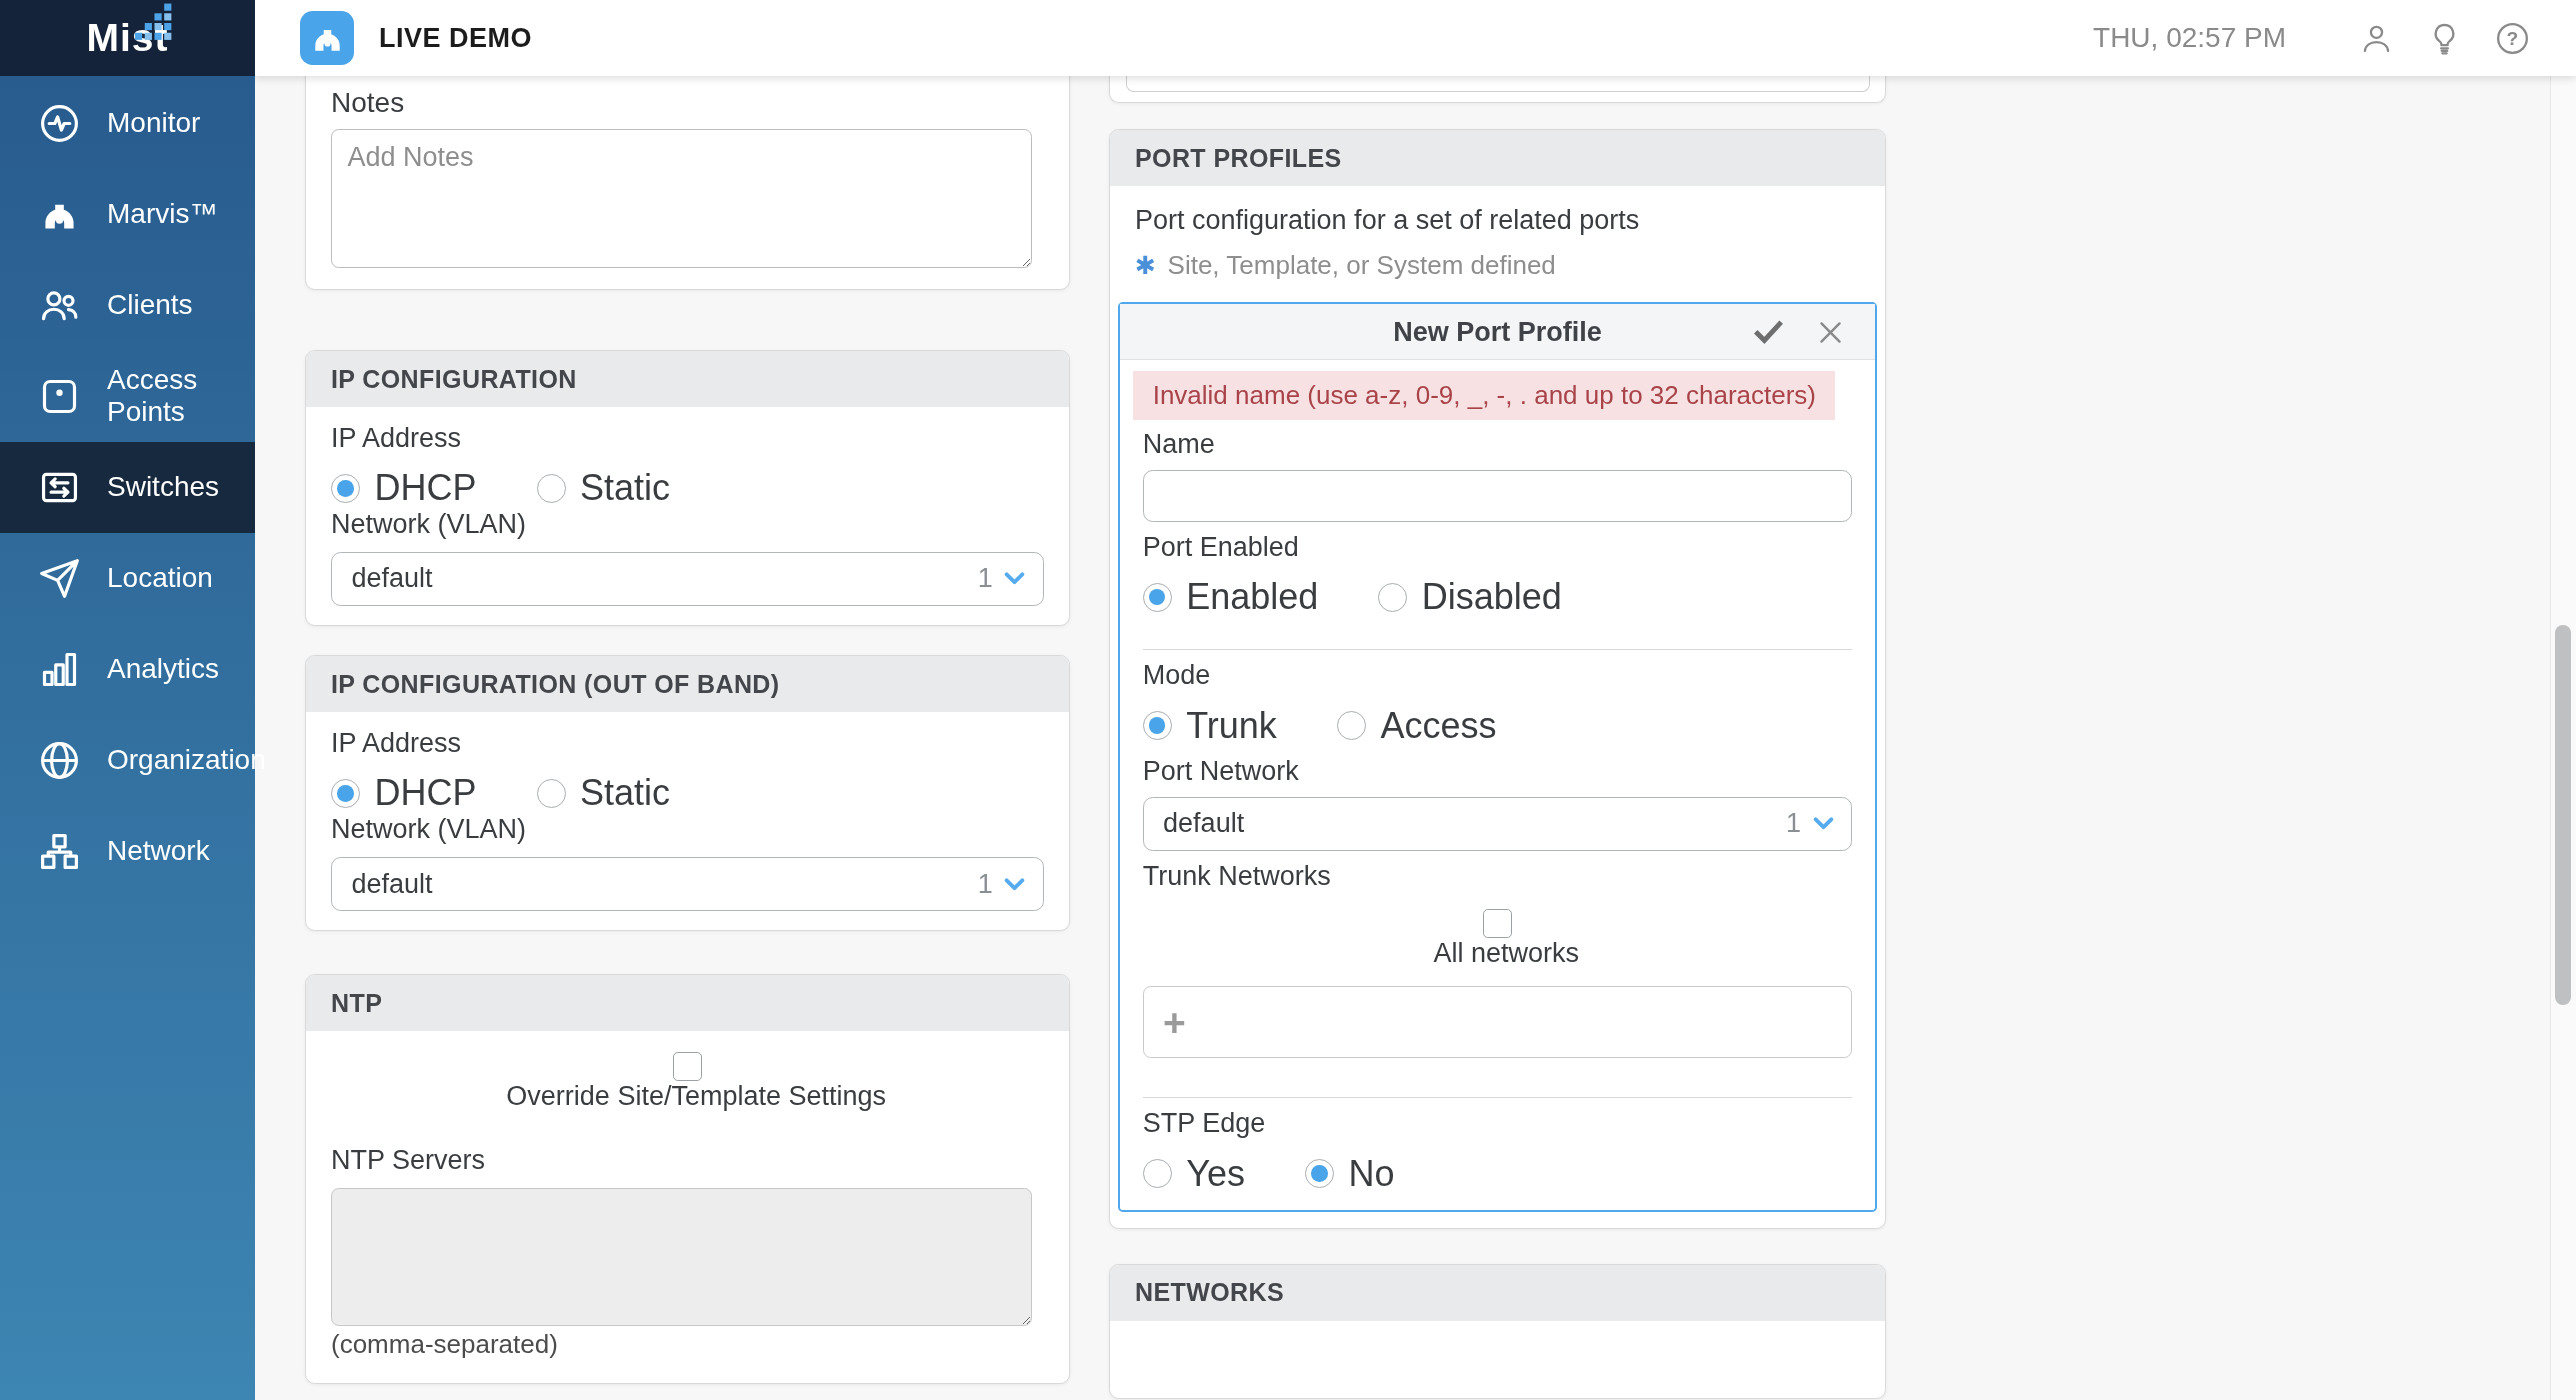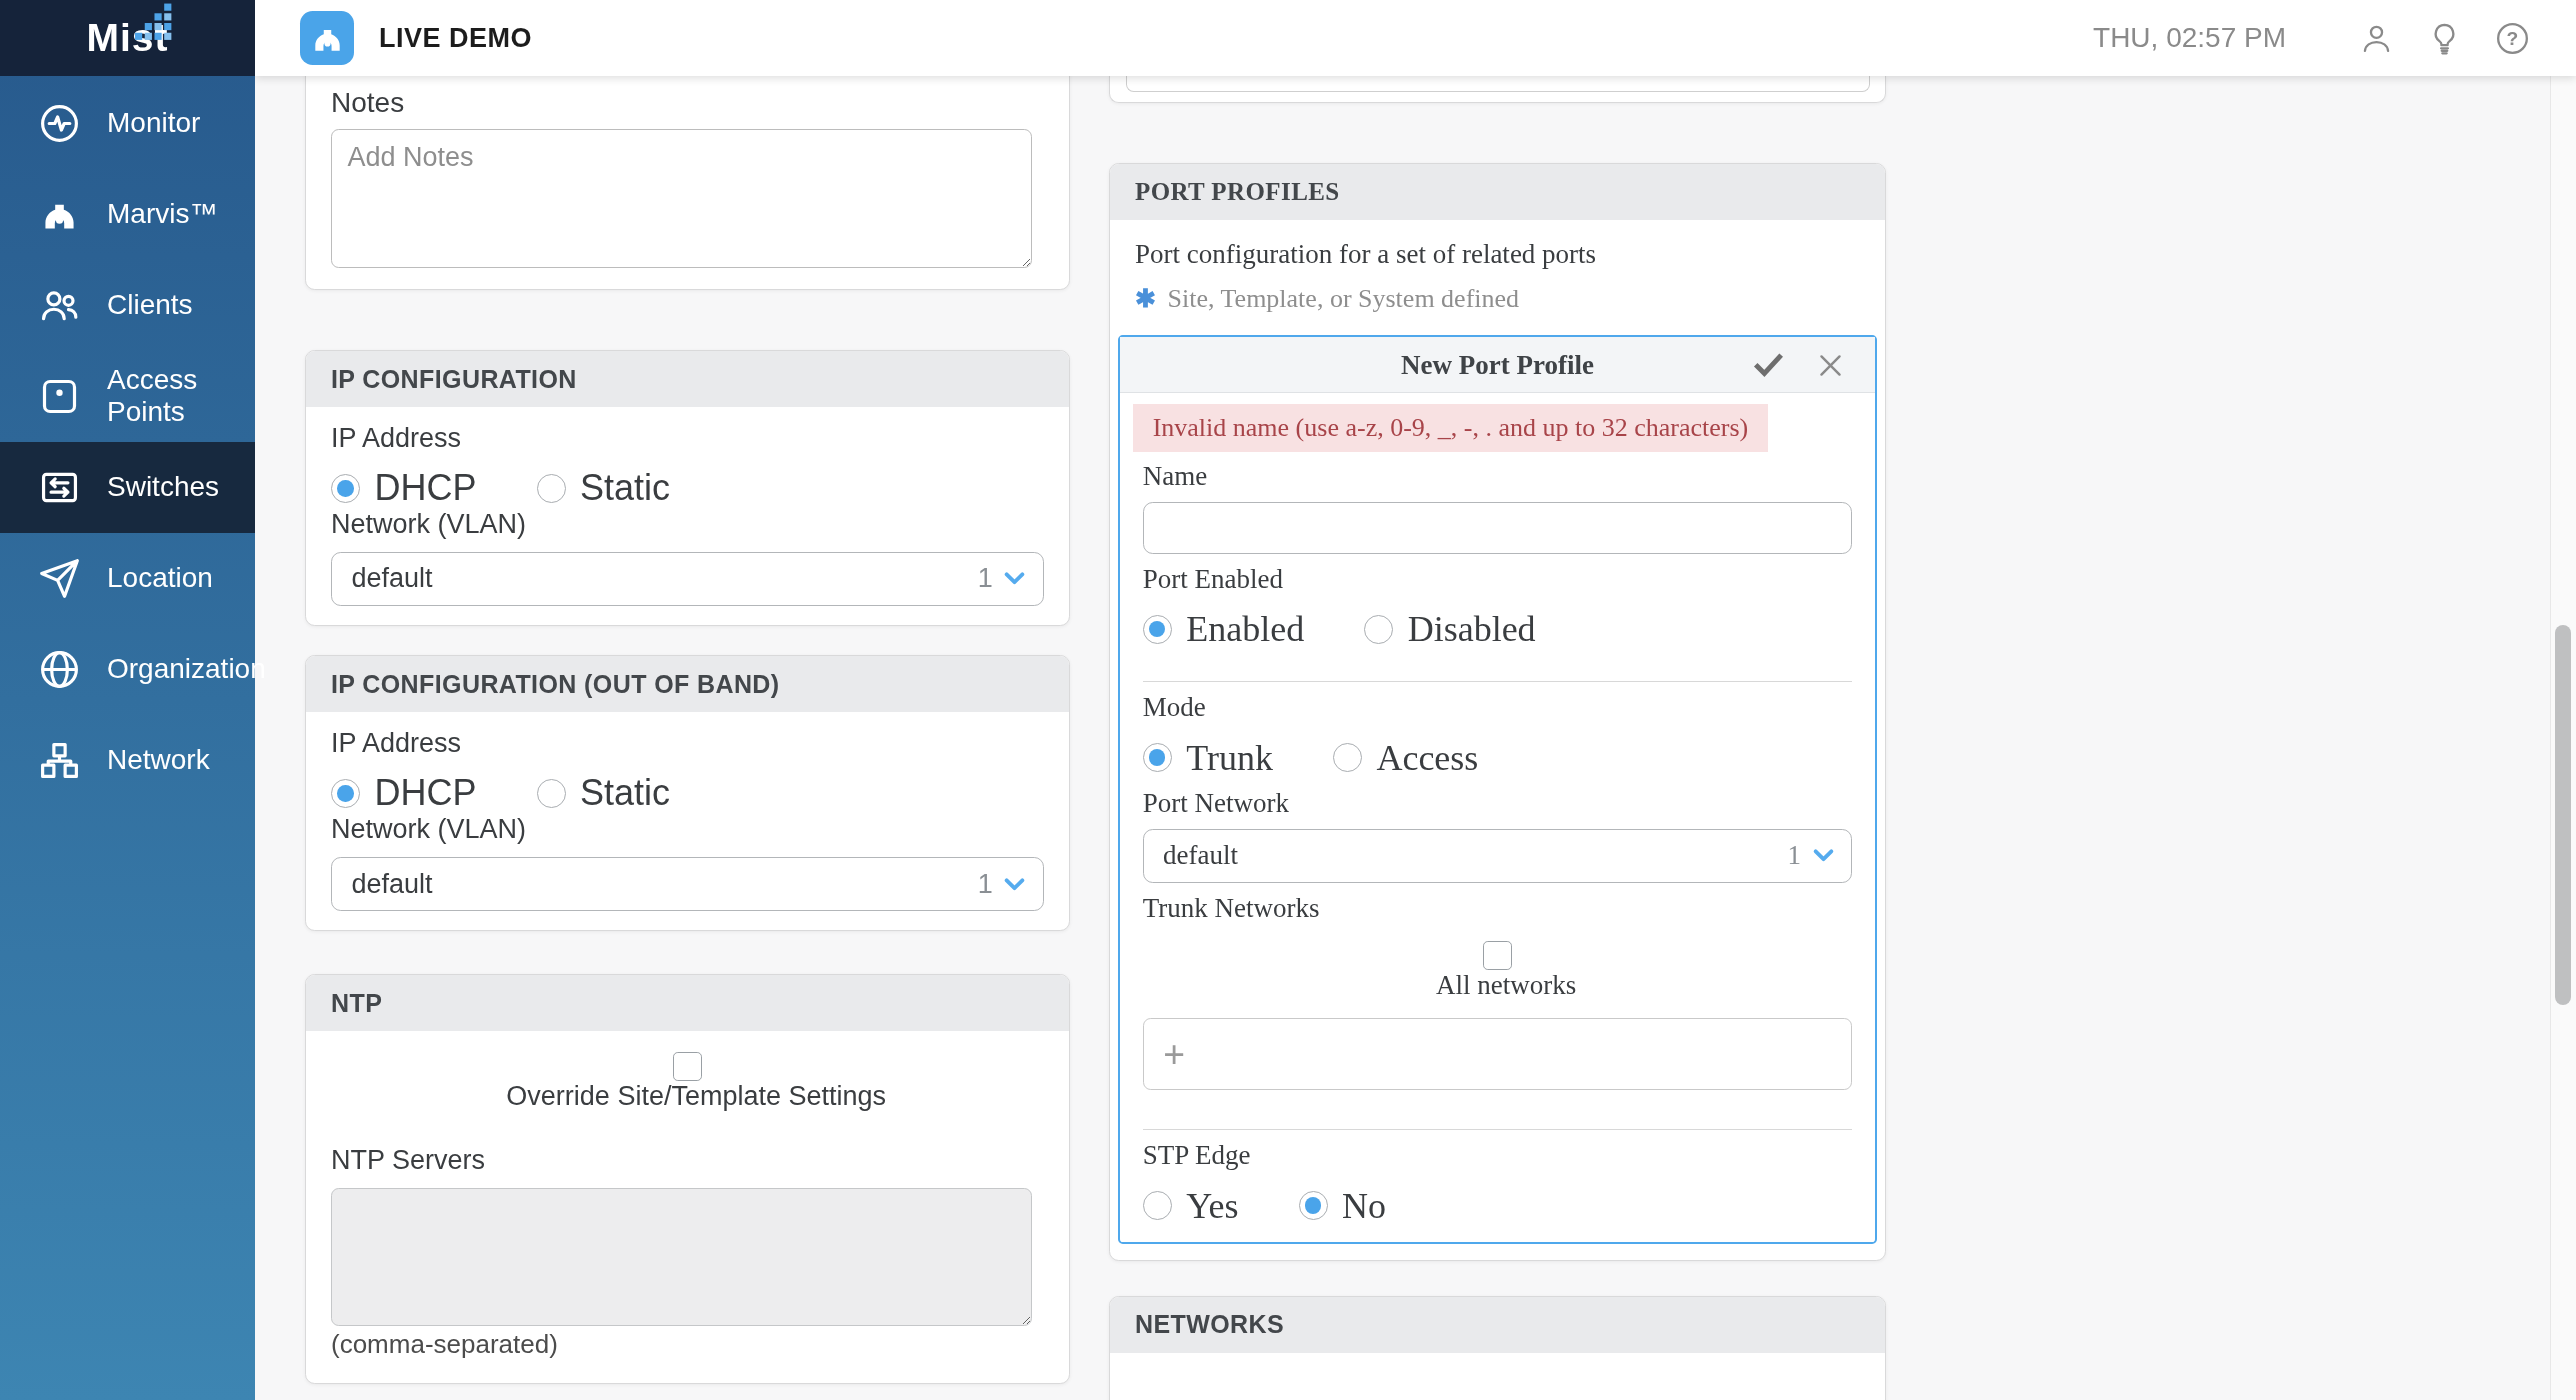--- a/index.html
+++ b/index.html
@@ -77,21 +77,21 @@
   .check-label { margin-left:17.4px; font-size:27px; color:#3a3d40; }
   .ntp-servers-label { margin-top:33px; margin-bottom:11.6px; }
   .hint { margin-top:3px; font-size:26px; color:#4c4c4c; }
 
   
   .stub-card { height:27px; border:1px solid #d9d9da; border-top:none; border-radius:0 0 9.7px 9.7px;
     background:#fff; position:relative; overflow:hidden; box-shadow:0 1px 3.9px rgba(0,0,0,.06); }
   .stub-input { position:absolute; left:15.5px; right:15.5px; bottom:9.7px; height:21px; background:#fff;
     border:1px solid #cfcfcf; border-top:none; border-radius:0 0 7.7px 7.7px; }
 
-  .pp-card { margin-top:60px; padding-bottom:15.5px;font-family:Liberation Serif, serif; }
+  .pp-card { margin-top:26px; padding-bottom:15.5px; }
   .pp-desc { padding:19px 25px 0 25px; font-size:27px; color:#3a3d40; }
   .pp-legend { display:flex; align-items:center; padding:13.6px 25px 0 25px; }
   .legend-star { color:#4a90d9; font-size:25px; margin-right:11.6px; font-weight:700; }
   .legend-text { color:#8e8e8e; font-size:26px; }
 
   
   .dialog { margin:21px 7.7px 0 7.7px; border:2.9px solid #4fa8ec; border-radius:4.8px; background:#fff; }
   .dlg-header { height:56px; background:#f3f5f7; border-bottom:1px solid #dfe2e5; position:relative; }
   .dlg-title { position:absolute; left:0; right:0; text-align:center; line-height:56px; font-size:27px; font-weight:600; color:#3f4347; }
   .dlg-btn { position:absolute; top:11.6px; width:35px; height:35px; display:flex; align-items:center; justify-content:center; cursor:pointer; }
@@ -196,20 +196,30 @@
       </span>
       <span class="nav-label">Switches</span>
     </div>
     <div class="nav-item">
       <span class="nav-icon">
         <svg viewBox="0 0 24 24" fill="none" stroke="#fff" stroke-width="1.7" stroke-linecap="round" stroke-linejoin="round">
           <path d="M21.5 2.5L11 13M21.5 2.5l-6.8 19-3.7-8.5-8.5-3.7z"></path>
         </svg>
       </span>
       <span class="nav-label">Location</span>
+    </div>
+    <div class="nav-item">
+      <span class="nav-icon">
+        <svg viewBox="0 0 24 24" fill="none" stroke="#fff" stroke-width="1.7" stroke-linejoin="round">
+          <rect x="4" y="13.5" width="4" height="6.5"></rect>
+            <rect x="10" y="9.5" width="4" height="10.5"></rect>
+            <rect x="16" y="4" width="4" height="16"></rect>
+        </svg>
+      </span>
+      <span class="nav-label">Analytics</span>
     </div>
     <div class="nav-item">
       <span class="nav-icon">
         <svg viewBox="0 0 24 24" fill="none" stroke="#fff" stroke-width="1.7">
           <circle cx="12" cy="12" r="9"></circle>
             <ellipse cx="12" cy="12" rx="4.2" ry="9"></ellipse>
             <path d="M3 12h18"></path>
         </svg>
       </span>
       <span class="nav-label">Organization</span>

